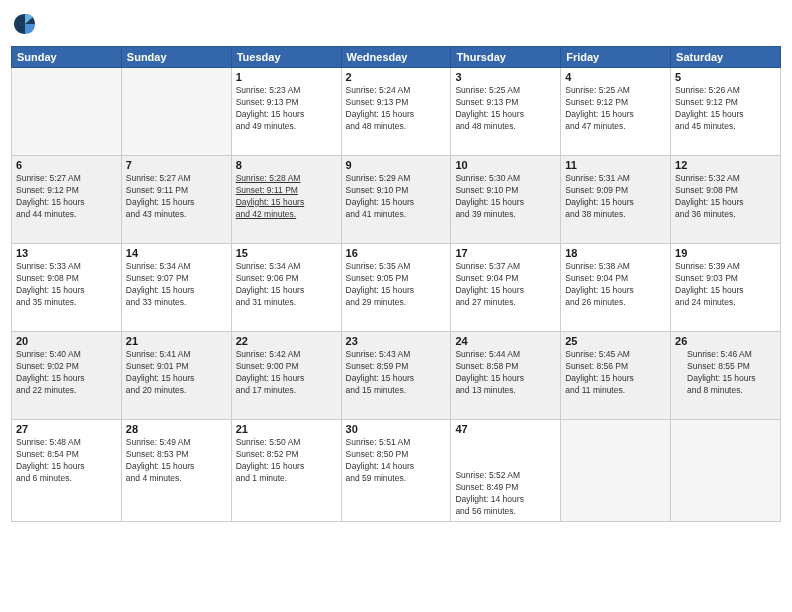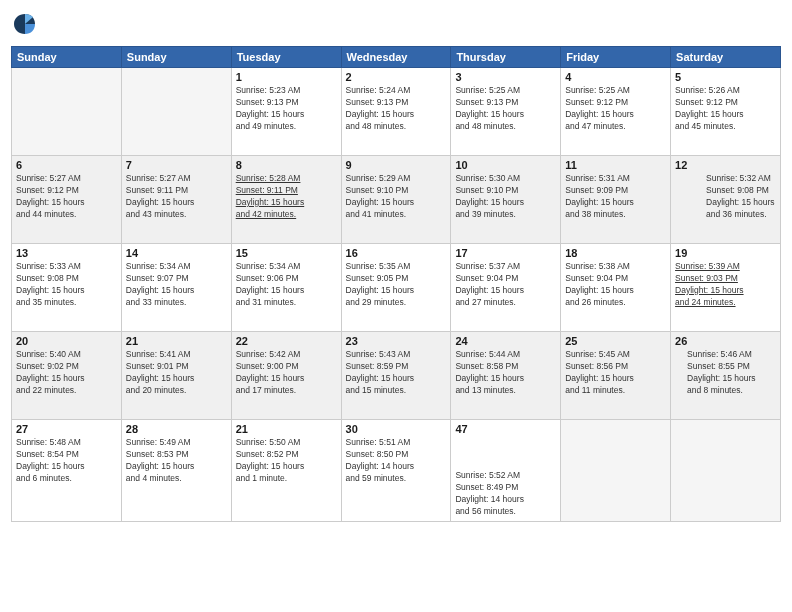--- a/index.html
+++ b/index.html
@@ -210,21 +210,21 @@
           </td>
           <td>
             <div class="day-number">11</div>
             <div class="day-info" style="white-space: pre-line;">Sunrise: 5:31 AM
 Sunset: 9:09 PM
 Daylight: 15 hours
 and 38 minutes.</div>
           </td>
           <td>
             <div class="day-number">12</div>
-            <div class="day-info" style="white-space: pre-line; margin-left: 31px;">Sunrise: 5:32 AM
+            <div class="day-info" style="white-space: pre-line;">Sunrise: 5:32 AM
 Sunset: 9:08 PM
 Daylight: 15 hours
 and 36 minutes.</div>
           </td>
         </tr>
         <tr>
           <td>
             <div class="day-number">13</div>
             <div class="day-info" style="white-space: pre-line;">Sunrise: 5:33 AM
 Sunset: 9:08 PM
@@ -261,21 +261,21 @@
           </td>
           <td>
             <div class="day-number">18</div>
             <div class="day-info" style="white-space: pre-line;">Sunrise: 5:38 AM
 Sunset: 9:04 PM
 Daylight: 15 hours
 and 26 minutes.</div>
           </td>
           <td>
             <div class="day-number">19</div>
-            <div class="day-info" style="white-space: pre-line; text-decoration: underline;">Sunrise: 5:39 AM
+            <div class="day-info" style="white-space: pre-line;">Sunrise: 5:39 AM
 Sunset: 9:03 PM
 Daylight: 15 hours
 and 24 minutes.</div>
           </td>
         </tr>
         <tr class="row-shaded">
           <td>
             <div class="day-number">20</div>
             <div class="day-info" style="white-space: pre-line;">Sunrise: 5:40 AM
 Sunset: 9:02 PM

